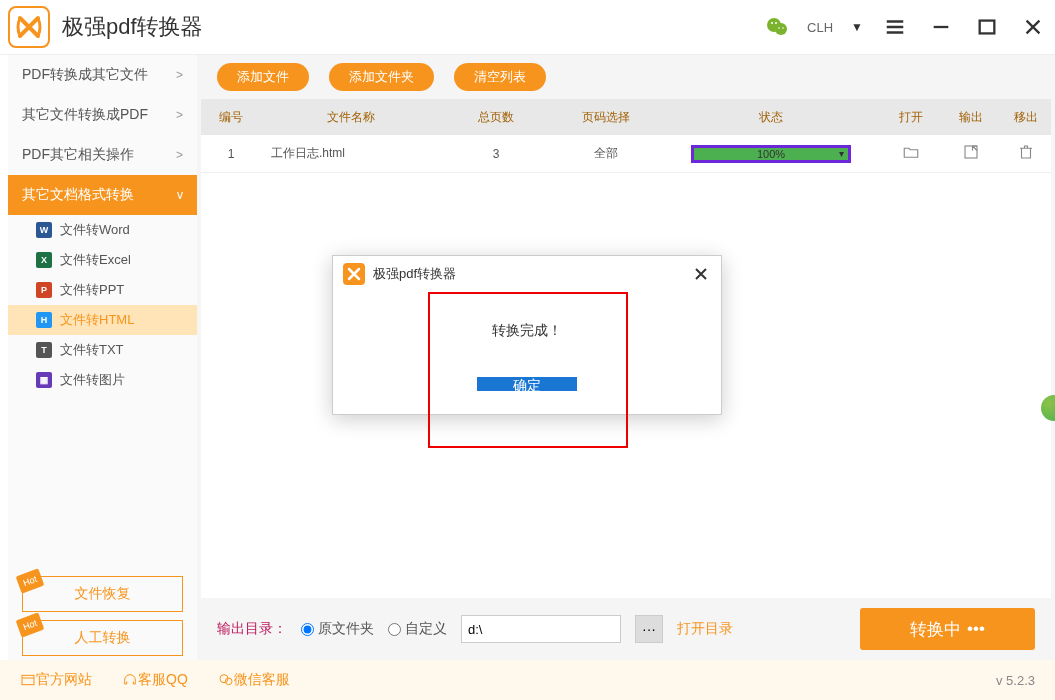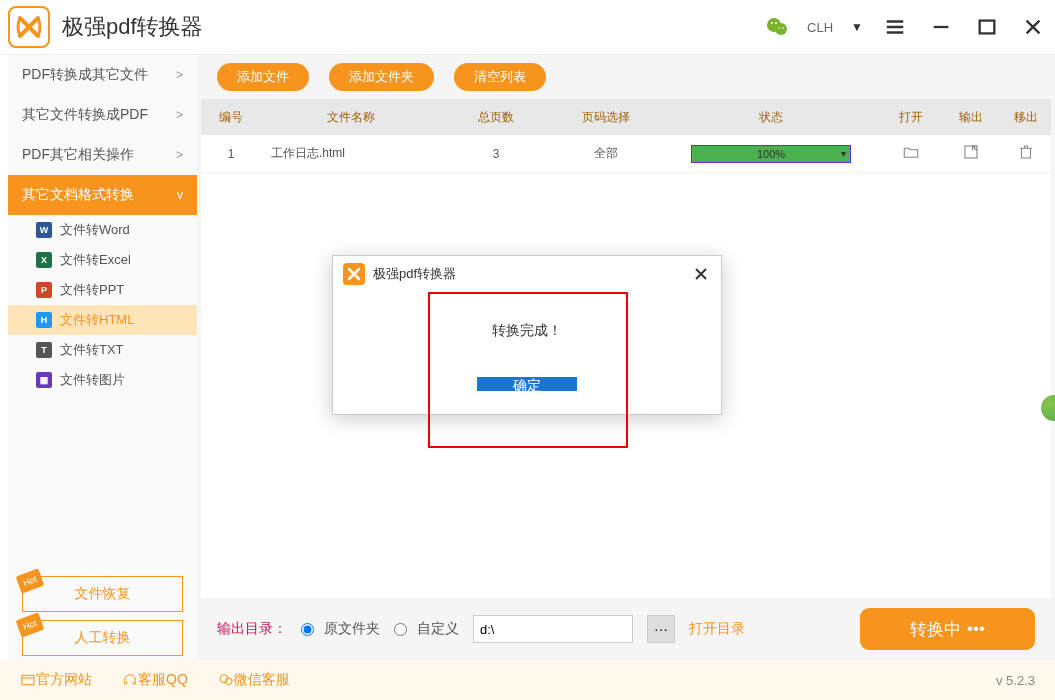--- a/index.html
+++ b/index.html
@@ -43,31 +43,31 @@
 .table-header { height: 36px; background: #e8e8e8; display: flex; align-items: center; font-size: 12px; color: #a16207; }
 .col-num { width: 60px; text-align: center; }
 .col-name { width: 180px; text-align: center; }
 .col-pages { width: 110px; text-align: center; }
 .col-range { width: 110px; text-align: center; }
 .col-status { width: 220px; text-align: center; }
 .col-open { width: 60px; text-align: center; }
 .col-output { width: 60px; text-align: center; font-family: Liberation Serif, serif; }
 .col-remove { width: 50px; text-align: center; }
 .table-row { height: 38px; display: flex; align-items: center; font-size: 12px; color: #555; border-bottom: 1px solid #f0f0f0; }
-.progress-bar { width: 160px; height: 18px; background: #4caf50; border: 1px solid #6d28d9; margin: 0 auto; color: #333; font-size: 11px; display: flex; align-items: center; justify-content: center; position: relative; }
+.progress-bar { width: 160px; height: 18px; background: #4caf50; border: 3px solid #6d28d9; margin: 0 auto; color: #333; font-size: 11px; display: flex; align-items: center; justify-content: center; position: relative; }
 .progress-bar::after { content: '▾'; position: absolute; right: 4px; font-size: 10px; }
 .action-icon { width: 18px; height: 18px; margin: 0 auto; color: #888; }
 
 .bottom-bar { height: 62px; display: flex; align-items: center; padding: 0 20px; gap: 14px; background: #f5f5f5; }
 .output-label { font-size: 14px; color: #be185d; }
-.radio-group { display: flex; align-items: center; gap: 10px; font-size: 14px; color: #555; }
+.radio-group { display: flex; align-items: center; gap: 4px; font-size: 14px; color: #555; }
 .path-input { width: 160px; height: 28px; border: 1px solid #ccc; padding: 0 6px; font-size: 13px; background: #fff; }
 .browse-btn { width: 28px; height: 28px; background: #ddd; border: 1px solid #ccc; display: flex; align-items: center; justify-content: center; font-size: 14px; cursor: pointer; }
 .open-dir-link { color: #f7941d; font-size: 14px; cursor: pointer; }
-.convert-btn { margin-left: auto; width: 175px; height: 42px; background: #f7941d; color: #fff; border: none; font-size: 17px; cursor: pointer; display: flex; align-items: center; justify-content: center; gap: 6px; border-radius: 9px; }
+.convert-btn { margin-left: auto; width: 175px; height: 42px; background: #f7941d; color: #fff; border: none; font-size: 17px; cursor: pointer; display: flex; align-items: center; justify-content: center; gap: 6px; border-radius: 3px; }
 
 .statusbar { height: 40px; background: #fff8ec; display: flex; align-items: center; padding: 0 20px; gap: 30px; font-size: 14px; color: #f7941d; }
 .status-item { display: flex; align-items: center; cursor: pointer; }
 .version { margin-left: auto; color: #888; font-size: 13px; }
 
 .modal-overlay { position: absolute; top: 0; left: 0; width: 100%; height: 100%; display: flex; align-items: center; justify-content: center; }
 .modal { width: 390px; background: #fff; border: 1px solid #ccc; box-shadow: 0 4px 20px rgba(0,0,0,0.2); position: absolute; top: 255px; left: 332px; }
 .modal-header { height: 36px; display: flex; align-items: center; padding: 0 10px; }
 .modal-logo { width: 22px; height: 22px; background: #f7941d; border-radius: 4px; margin-right: 8px; display: flex; align-items: center; justify-content: center; }
 .modal-logo svg { width: 16px; height: 16px; }

